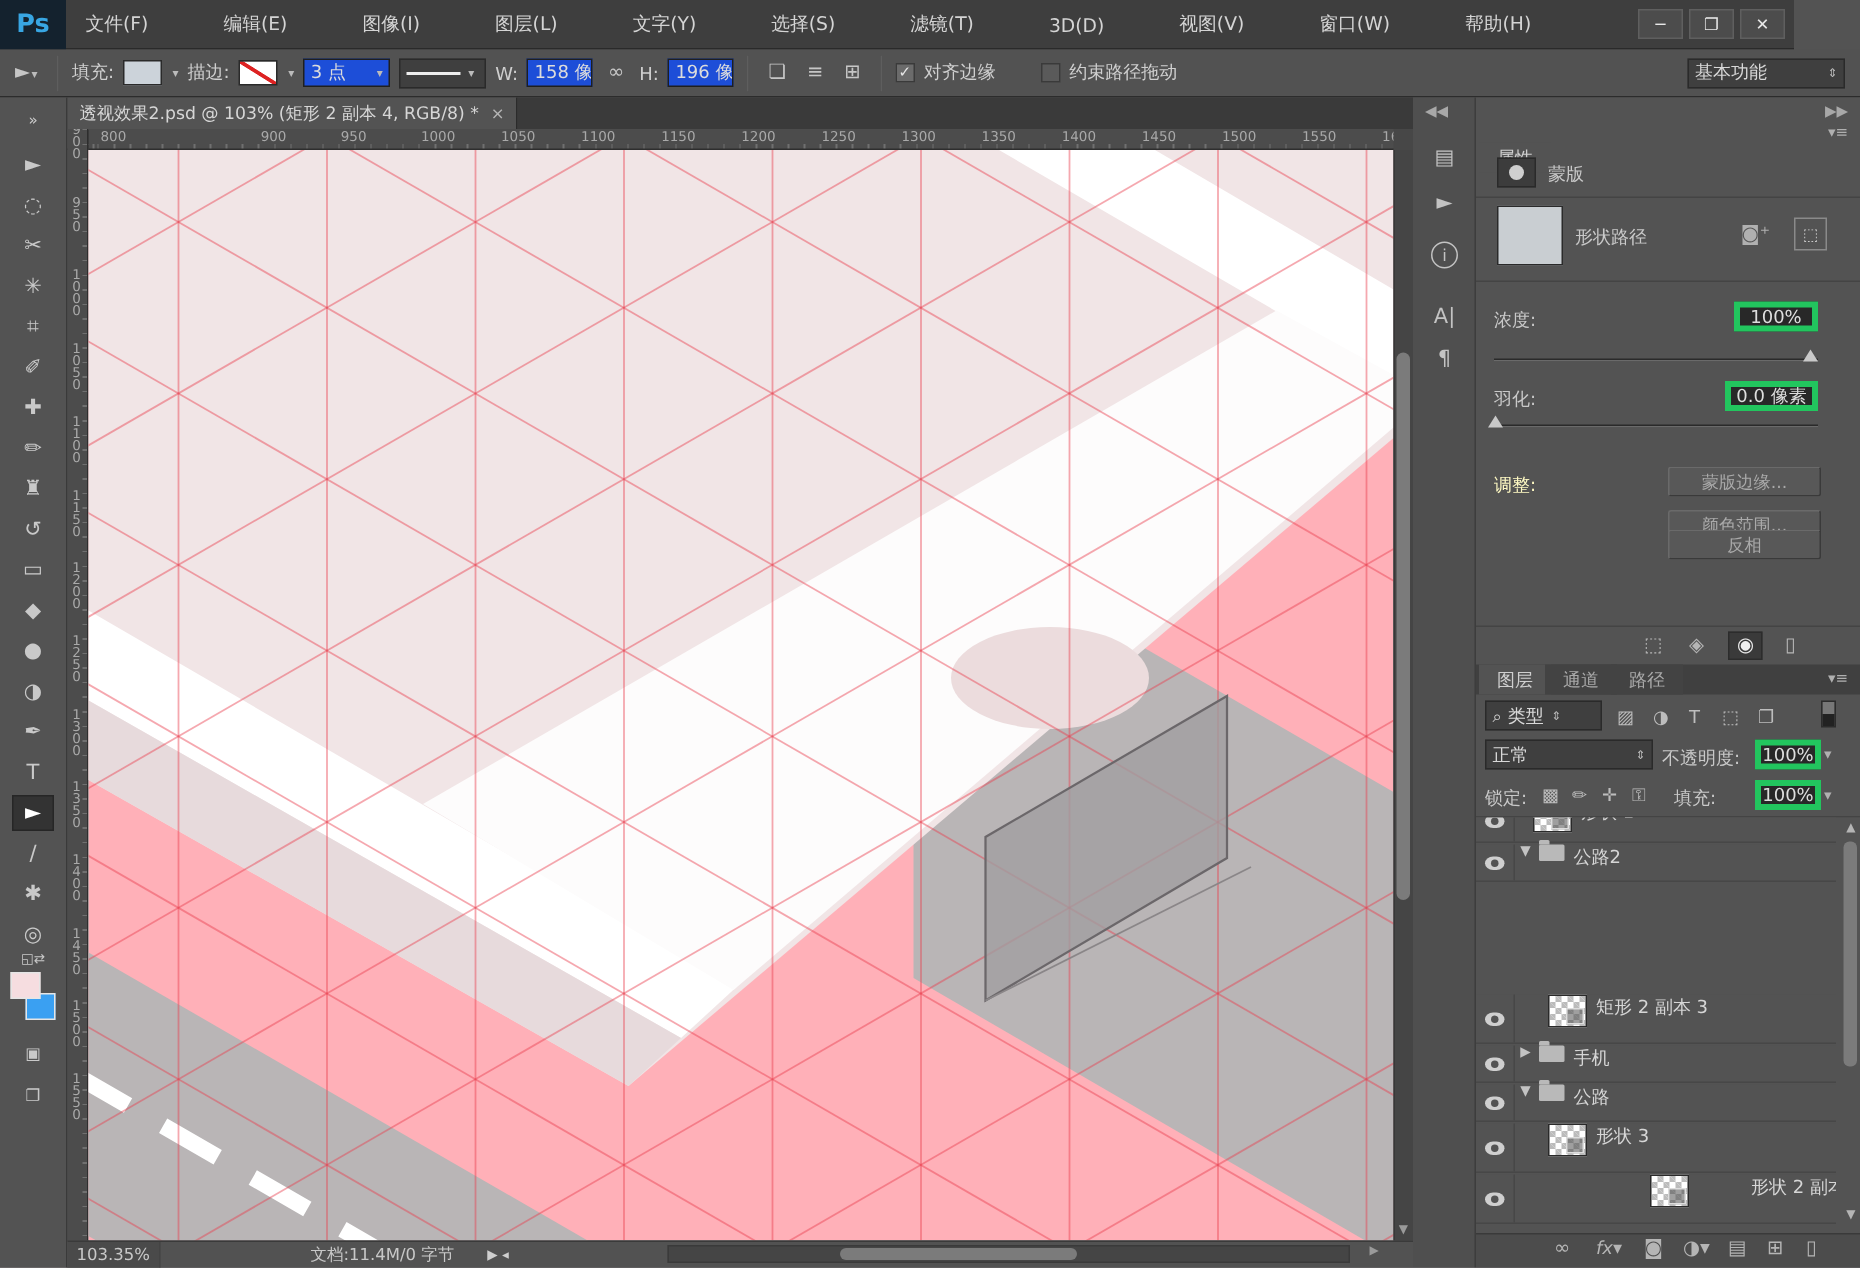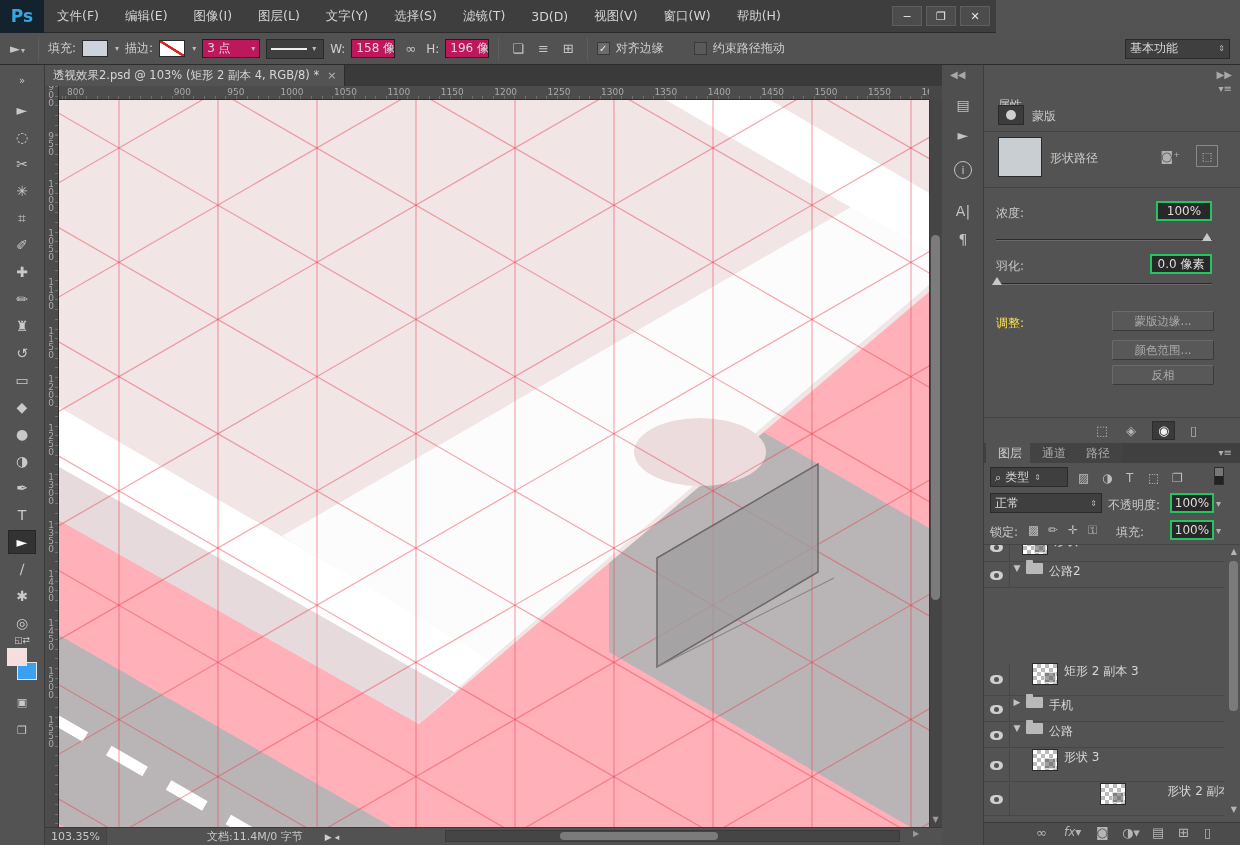--- a/index.html
+++ b/index.html
@@ -1,33 +1,33 @@
 <!DOCTYPE html>
 <html><head>
 <meta charset="utf-8">
 <style>
   * { margin:0; padding:0; box-sizing:border-box; }
   html,body { width:1240px; height:845px; background:#535353; font-family:"DejaVu Sans","Liberation Sans",sans-serif; overflow:hidden; }
   .abs { position:absolute; }
   #app { position:relative; width:1240px; height:845px; background:#535353; color:#d8d8d8; font-size:12px; }
 
   
-  #menubar { left:0; top:0; width:996px; height:33px; background:#3e3e3e; border-bottom:1px solid #2a2a2a; display:flex; align-items:center; }
+  #menubar { left:0; top:0; width:1196px; height:33px; background:#3e3e3e; border-bottom:1px solid #2a2a2a; display:flex; align-items:center; }
   #pslogo { width:44px; height:33px; background:#14222e; color:#38a6e3; font-weight:bold; font-size:17px; display:flex; align-items:center; justify-content:center; }
   .menu-item { padding:0 13px; height:33px; display:flex; align-items:center; color:#d4d4d4; font-size:12.5px; cursor:default; }
   #winbtns { margin-left:auto; display:flex; gap:4px; padding-right:6px; }
   .winbtn { width:30px; height:20px; background:#4c4c4c; border:1px solid #5f5f5f; color:#e8e8e8; font-size:11px; display:flex; align-items:center; justify-content:center; }
 
   
   #optionsbar { left:0; top:33px; width:1240px; height:32px; background:#525252; border-bottom:1px solid #2c2c2c; display:flex; align-items:center; gap:6px; padding-left:6px; }
   .opt-sep { width:1px; height:24px; background:#434343; border-right:1px solid #5e5e5e; margin:0 3px; }
   .opt-label { color:#cfcfcf; font-size:12px; white-space:nowrap; }
   .swatch { width:26px; height:17px; border:1px solid #2a2a2a; }
   .mini-caret { font-size:8px; color:#bbb; margin-left:1px; }
-  .opt-field { background:#be185d; border:1px solid #1f1f1f; color:#dcdcdc; height:19px; display:flex; align-items:center; padding:0 4px; font-size:12px; overflow:hidden; white-space:nowrap; }
+  .opt-field { background:#1d4ed8; border:1px solid #1f1f1f; color:#dcdcdc; height:19px; display:flex; align-items:center; padding:0 4px; font-size:12px; overflow:hidden; white-space:nowrap; }
   .opt-drop { background:#3f3f3f; border:1px solid #2a2a2a; height:20px; display:flex; align-items:center; padding:0 4px; gap:4px; }
   .checkbox { width:13px; height:13px; background:#6b6b6b; border:1px solid #3a3a3a; color:#e8e8e8; font-size:10px; line-height:11px; text-align:center; }
   .checkbox.off { background:#5a5a5a; color:transparent; }
   .opt-icon { color:#c6c6c6; font-size:13px; padding:0 4px; }
   #workspace { margin-left:auto; margin-right:10px; width:105px; justify-content:space-between; }
 
   
   #toolbar { left:0; top:65px; width:45px; height:780px; background:#535353; border-right:1px solid #3a3a3a; }
   .tool { position:absolute; left:8px; width:28px; height:24px; color:#c9c9c9; font-size:14px; display:flex; align-items:center; justify-content:center; }
   .tool.selected { background:#333; border:1px solid #262626; color:#fff; }
@@ -62,22 +62,22 @@
   #rightdock { left:942px; top:65px; width:298px; height:780px; background:#4a4a4a; }
   #dockstrip { left:0; top:0; width:42px; height:780px; background:#4f4f4f; border-right:1px solid #3d3d3d; }
   .strip-icon { position:absolute; left:7px; width:28px; height:24px; color:#c3c3c3; font-size:14px; display:flex; align-items:center; justify-content:center; }
   #panels { left:42px; top:0; width:256px; height:780px; background:#535353; }
   .collapse-arrows { position:absolute; color:#a8a8a8; font-size:10px; top:4px; }
   .ptab { position:absolute; height:20px; padding:0 12px; display:flex; align-items:center; font-size:12px; color:#cfcfcf; }
   .ptab.active { background:#535353; }
   .ptab.idle { background:#434343; color:#a9a9a9; }
   .pmenu-icon { position:absolute; color:#b0b0b0; font-size:10px; }
   .prop-label { position:absolute; color:#c9c9c9; font-size:12px; }
-  .prop-label.dim { color:#fde047; }
-  .value-box { position:absolute; background:#282828; border:2px solid #22c55e; color:#dedede; font-size:12px; display:flex; align-items:center; justify-content:center; }
+  .prop-label.dim { color:#fef9c3; }
+  .value-box { position:absolute; background:#282828; border:4px solid #22c55e; color:#dedede; font-size:12px; display:flex; align-items:center; justify-content:center; }
   .slider-track { position:absolute; height:2px; background:#2a2a2a; border-bottom:1px solid #6a6a6a; }
   .slider-handle { position:absolute; width:0; height:0; border-left:5px solid transparent; border-right:5px solid transparent; border-bottom:8px solid #c9c9c9; }
   .pbtn { position:absolute; width:102px; height:20px; background:#585858; border:1px solid #6a6a6a; border-bottom-color:#3a3a3a; border-right-color:#3a3a3a; color:#a9a9a9; font-size:11.5px; display:flex; align-items:center; justify-content:center; border-radius:2px; }
   .footer-icon { position:absolute; color:#b5b5b5; font-size:13px; }
   .footer-icon.active { background:#3a3a3a; border:1px solid #2c2c2c; color:#f0f0f0; padding:1px 5px; }
   .divline { position:absolute; background:#444; height:1px; }
 
   
   .lrow { position:absolute; left:0; width:240px; display:flex; align-items:flex-start; border-bottom:1px solid #474747; background:#535353; }
   .lrow.sel { background:#51617a; }
@@ -100,21 +100,21 @@
   .listarrow { position:absolute; right:3px; color:#b5b5b5; font-size:8px; }
   .fx-italic { font-style:italic; font-size:12px; }
 </style>
 </head>
 <body>
 
 <div id="app">
 
   <div id="menubar" class="abs">
     <div id="pslogo">Ps</div>
-    <div id="menuitems" style="display:flex;">
+    <div id="menuitems" style="display:flex;gap:24px;">
         <div class="menu-item">文件(F)</div>
         <div class="menu-item">编辑(E)</div>
         <div class="menu-item">图像(I)</div>
         <div class="menu-item">图层(L)</div>
         <div class="menu-item">文字(Y)</div>
         <div class="menu-item">选择(S)</div>
         <div class="menu-item">滤镜(T)</div>
         <div class="menu-item">3D(D)</div>
         <div class="menu-item">视图(V)</div>
         <div class="menu-item">窗口(W)</div>
@@ -337,21 +337,21 @@
       <div class="slider-handle" style="left:218px; top:168px;"></div>
 
       <div class="prop-label" style="left:12px; top:193px;">羽化:</div>
       <div class="value-box" style="right:28px; top:189px; width:62px; height:20px;">0.0 像素</div>
       <div class="slider-track" style="left:12px; top:218px; width:216px;"></div>
       <div class="slider-handle" style="left:8px; top:212px;"></div>
 
       <div class="prop-label dim" style="left:12px; top:250px;">调整:</div>
       <div class="pbtn" style="right:26px; top:246px;">蒙版边缘...</div>
       <div class="pbtn" style="right:26px; top:275px;">颜色范围...</div>
-      <div class="pbtn" style="right:26px; top:300px;margin-left:32px;">反相</div>
+      <div class="pbtn" style="right:26px; top:288px;margin-left:32px;">反相</div>
 
       <div class="divline" style="left:0; top:352px; width:256px;"></div>
       <div class="footer-icon" style="left:112px; top:358px;">⬚</div>
       <div class="footer-icon" style="left:142px; top:358px;">◈</div>
       <div class="footer-icon active" style="left:168px; top:356px;">◉</div>
       <div class="footer-icon" style="left:206px; top:358px;">▯</div>
 
       <div style="position:absolute; left:0; top:378px; width:256px; height:20px; background:#404040;"></div>
       <div class="ptab active" style="left:2px; top:378px;">图层</div>
       <div class="ptab idle" style="left:46px; top:378px;">通道</div>

